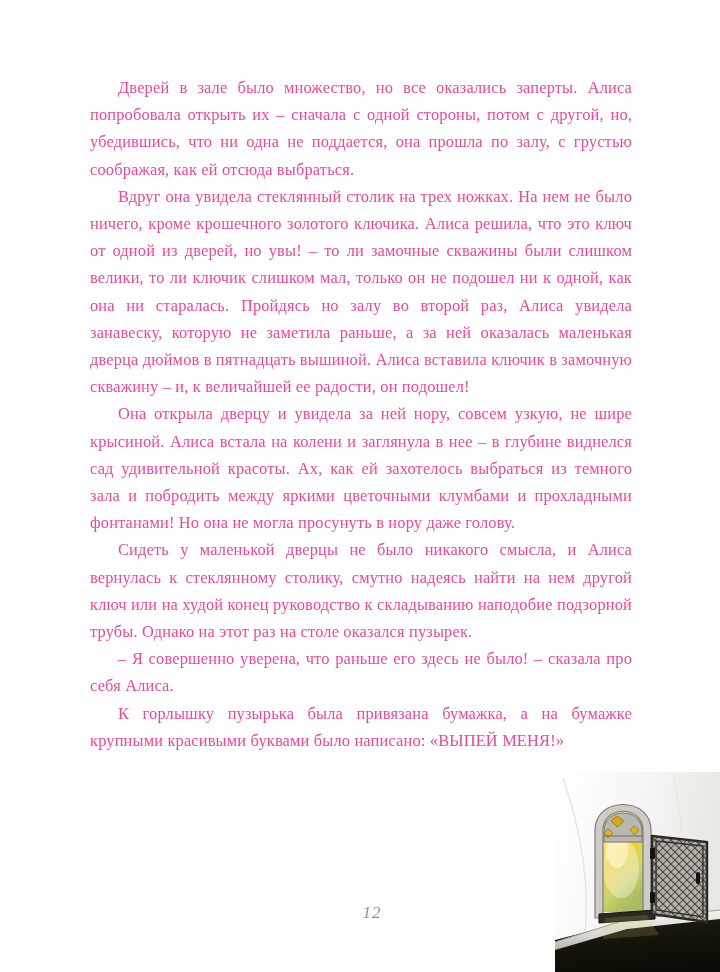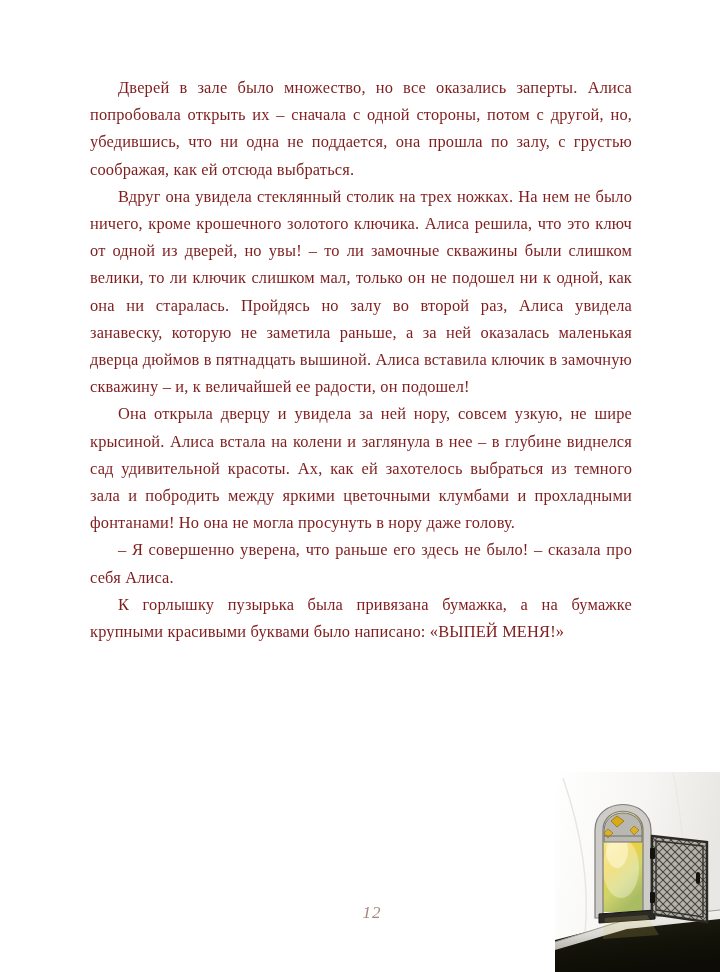--- a/index.html
+++ b/index.html
@@ -24,21 +24,21 @@
     top: 74px;
     width: 542px;
   }
   .para {
     margin: 0;
     text-align: justify;
     text-justify: inter-word;
     text-indent: 28px;
     font-size: 16.4px;
     line-height: 27.2px;
-    color: #7f1d1d;
+    color: #ec4899;
     letter-spacing: 0.01em;
     -webkit-font-smoothing: antialiased;
   }
   .para.dialogue {
     text-indent: 28px;
   }
   .para:last-child {
     text-align-last: left;
   }
 
@@ -71,20 +71,21 @@
 </style>
 </head>
 <body>
 
 <div class="page">
 
   <div class="textblock">
     <p class="para">Дверей в зале было множество, но все оказались заперты. Алиса попробовала открыть их – сначала с одной стороны, потом с другой, но, убедившись, что ни одна не поддается, она прошла по залу, с грустью соображая, как ей отсюда выбраться.</p>
     <p class="para">Вдруг она увидела стеклянный столик на трех ножках. На нем не было ничего, кроме крошечного золотого ключика. Алиса решила, что это ключ от одной из дверей, но увы! – то ли замочные скважины были слишком велики, то ли ключик слишком мал, только он не подошел ни к одной, как она ни старалась. Пройдясь но залу во второй раз, Алиса увидела занавеску, которую не заметила раньше, а за ней оказалась маленькая дверца дюймов в пятнадцать вышиной. Алиса вставила ключик в замочную скважину – и, к величайшей ее радости, он подошел!</p>
     <p class="para">Она открыла дверцу и увидела за ней нору, совсем узкую, не шире крысиной. Алиса встала на колени и заглянула в нее – в глубине виднелся сад удивительной красоты. Ах, как ей захотелось выбраться из темного зала и побродить между яркими цветочными клумбами и прохладными фонтанами! Но она не могла просунуть в нору даже голову.</p>
+    <p class="para">Сидеть у маленькой дверцы не было никакого смысла, и Алиса вернулась к стеклянному столику, смутно надеясь найти на нем другой ключ или на худой конец руководство к складыванию наподобие подзорной трубы. Однако на этот раз на столе оказался пузырек.</p>
     <p class="para dialogue">– Я совершенно уверена, что раньше его здесь не было! – сказала про себя Алиса.</p>
     <p class="para">К горлышку пузырька была привязана бумажка, а на бумажке крупными красивыми буквами было написано: «ВЫПЕЙ МЕНЯ!»</p>
   </div>
 
   <div class="folio">12</div>
 
   <div class="illustration">
     <svg viewBox="0 0 165 200" xmlns="http://www.w3.org/2000/svg" aria-hidden="true">
       <defs>
         <linearGradient id="glow" x1="0" y1="0" x2="0.4" y2="1">

